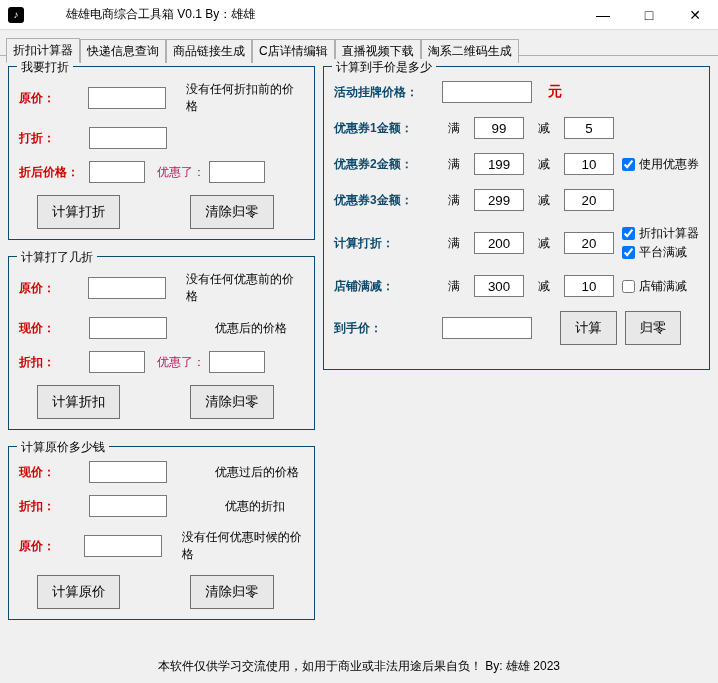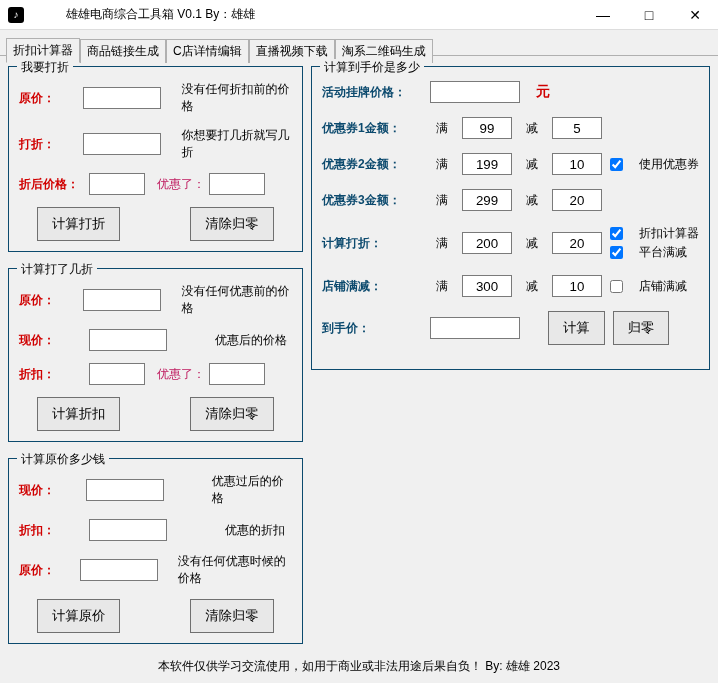--- a/index.html
+++ b/index.html
@@ -120,21 +120,21 @@
   }
   .row2 {
     display: flex;
     align-items: center;
     margin-bottom: 14px;
     gap: 8px;
   }
   .unit { color: #d00000; font-weight: bold; margin-left: 8px; font-size: 14px; }
   .man { width: 24px; text-align: center; }
   .jian { width: 24px; text-align: center; }
-  .cb { display: flex; align-items: center; gap: 16px; white-space: nowrap; }
+  .cb { display: flex; align-items: center; gap: 4px; white-space: nowrap; }
   .cb input { margin: 0; }
   .footer {
     position: absolute;
     bottom: 4px;
     left: 0;
     width: 718px;
     text-align: center;
     padding: 4px 0;
   }
 </style>
@@ -146,40 +146,40 @@
   <span class="title">雄雄电商综合工具箱 V0.1    By：雄雄</span>
   <div class="win-btns">
     <div class="win-btn">—</div>
     <div class="win-btn">□</div>
     <div class="win-btn">✕</div>
   </div>
 </div>
 
 <div class="tabs">
   <div class="tab active">折扣计算器</div>
+  <div class="tab">快递信息查询</div>
   <div class="tab">商品链接生成</div>
   <div class="tab">C店详情编辑</div>
   <div class="tab">直播视频下载</div>
   <div class="tab">淘系二维码生成</div>
 </div>
 
 <div class="content">
   <div class="col-left">
 
     <div class="groupbox">
       <div class="legend">我要打折</div>
       <div class="row">
         <span class="lbl">原价：</span>
         <input class="txtin" style="">
         <span class="desc">没有任何折扣前的价格</span>
       </div>
       <div class="row">
         <span class="lbl">打折：</span>
         <input class="txtin" style="">
-        <span class="desc">你想要打几折就写几折</span>
       </div>
       <div class="row">
         <span class="lbl">折后价格：</span>
         <input class="txtin" style="width: 56px;">
         <span class="magenta">优惠了：</span>
         <input class="txtin" style="width: 56px; margin-left: 4px;">
       </div>
       <div class="btn-row">
         <button class="btn">计算打折</button>
         <button class="btn">清除归零</button>

